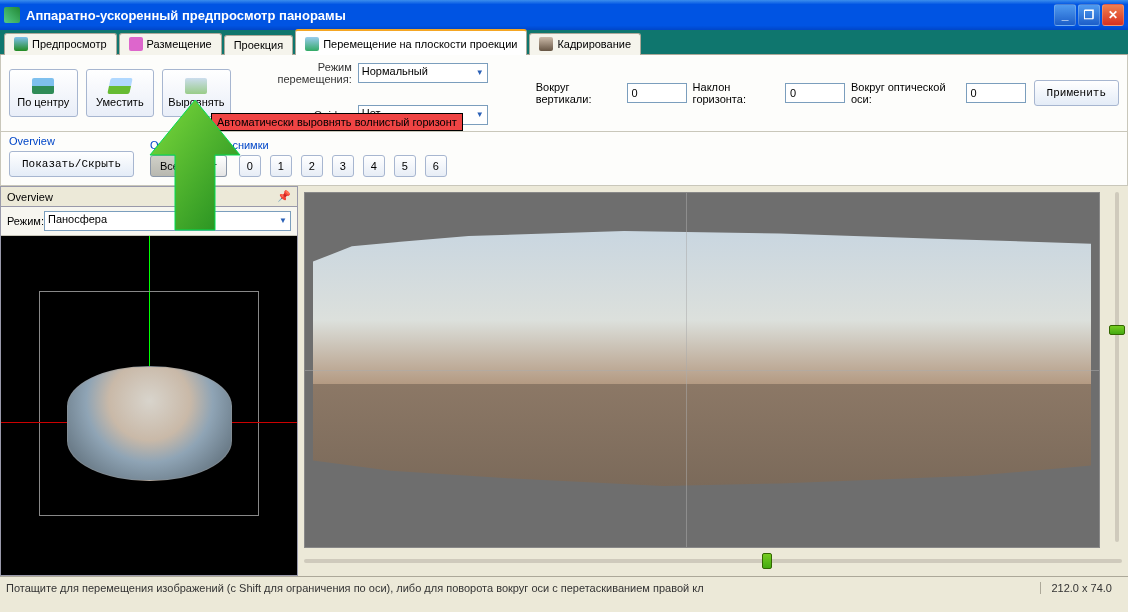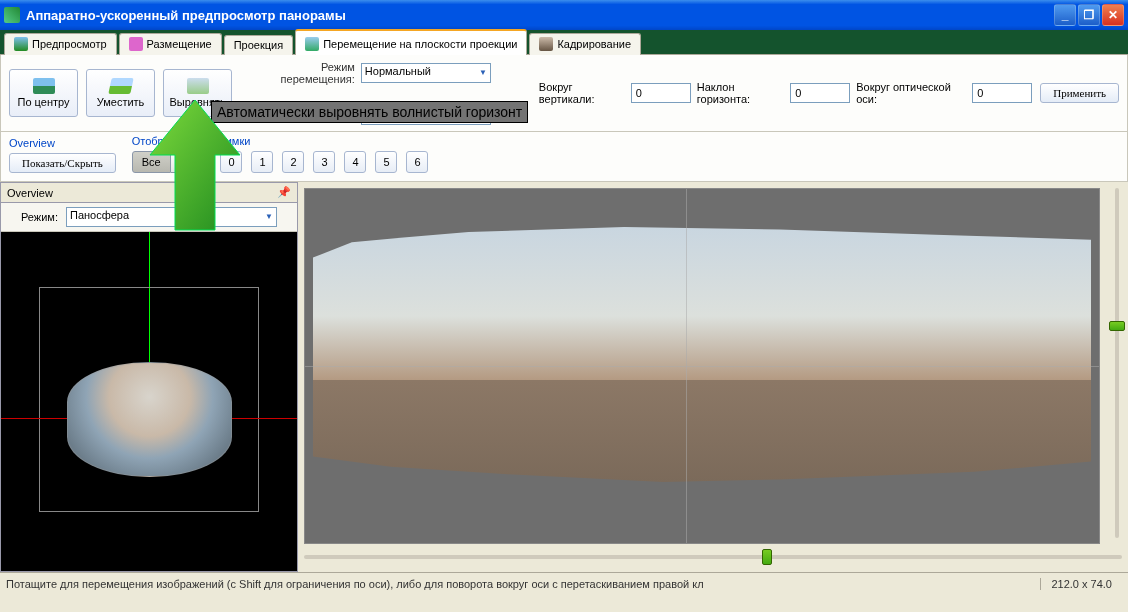--- a/index.html
+++ b/index.html
@@ -7,21 +7,21 @@
 
   .titlebar { height: 30px; background: linear-gradient(to bottom, #3b8eed 0%, #0054e3 15%, #0054e3 85%, #0046c8 100%); color: #fff; display: flex; align-items: center; padding: 0 4px; font-weight: bold; font-size: 13px; }
   .titlebar .appicon { width: 16px; height: 16px; background: linear-gradient(45deg,#5c8,#283); margin-right: 6px; border-radius:2px; }
   .titlebar .spacer { flex: 1; }
   .titlebar .watermark { font-style: italic; font-weight: bold; font-size: 17px; margin-right: 12px; color:#cfe3ff; text-shadow:1px 1px 2px #003; }
   .winbtns { display:flex; gap:2px; }
   .winbtn { width:22px; height:22px; border-radius:3px; display:flex; align-items:center; justify-content:center; color:#fff; font-weight:bold; font-size:12px; cursor:pointer; }
   .winbtn.min,.winbtn.max { background:linear-gradient(to bottom,#4f9bf0,#1c5ec9); border:1px solid #fff3; }
   .winbtn.close { background:linear-gradient(to bottom,#f08050,#d83020); border:1px solid #fff3; }
 
-  .tabstrip { height: 25px; background:#14532d; display:flex; align-items:flex-end; padding-left:4px; border-bottom:1px solid #aca899; }
+  .tabstrip { height: 25px; background:#0f766e; display:flex; align-items:flex-end; padding-left:4px; border-bottom:1px solid #aca899; }
   .tab { padding:3px 9px 4px; border:1px solid #aca899; border-bottom:none; background:#f5f4ec; border-radius:3px 3px 0 0; margin-right:2px; display:flex; align-items:center; gap:4px; cursor:pointer; position:relative; top:1px; }
   .tab.active { background:#fff; z-index:2; border-top:2px solid #f5a623; padding-top:6px; }
   .tab .ticon { width:14px; height:14px; border-radius:2px; }
   .ticon.t1{background:linear-gradient(#7ec0ee,#228b22);} 
   .ticon.t2{background:#d6c;} 
   .ticon.t4{background:linear-gradient(#9ce,#3a6);} 
   .ticon.t5{background:linear-gradient(#cba,#654);}
 
   .toolbar { background:#fdfdfb; border:1px solid #c9c7ba; border-top:none; padding:6px 8px; display:flex; align-items:center; gap:8px; }
   .bigbtn { width:72px; height:48px; border:1px solid #a7b6d0; border-radius:3px; background:linear-gradient(to bottom,#fff,#e9eef8); display:flex; flex-direction:column; align-items:center; justify-content:center; gap:2px; cursor:pointer; font-size:11px; }
@@ -30,40 +30,40 @@
   .bicon.b2{background:linear-gradient(#b0d8ff 50%,#6b3 50%); transform:skewX(-12deg);} 
   .bicon.b3{background:linear-gradient(#cde,#9c8);} 
 
   .form-grid { display:grid; grid-template-columns:auto auto; gap:20px 6px; align-items:center; margin-left:14px; }
   .form-grid label { text-align:right; color:#333; }
   .sel { width:130px; height:20px; border:1px solid #7b9ebd; background:#fff; padding:1px 3px; font-size:11px; font-family:inherit; position:relative; }
   .sel::after{content:"▼"; color:#2b61b7; font-size:8px; position:absolute; right:3px; top:4px;}
 
   .params { display:flex; align-items:center; gap:6px; margin-left:40px; }
   .params input[type=text]{ width:60px; height:20px; border:1px solid #7b9ebd; padding:1px 4px; font-size:11px; font-family:inherit; }
-  .btn { height:20px; padding:0 12px; border:1px solid #a7b6d0; border-radius:3px; background:linear-gradient(to bottom,#fff,#e4ecf7); cursor:pointer; font-size:11px; font-family:Liberation Serif, serif; }
-
-  .tooltip { position:absolute; left:211px; top:101px; background:#737373; border:1px solid #000; padding:2px 5px; font-size:14px; z-index:50; }
+  .btn { height:26px; padding:0 12px; border:1px solid #a7b6d0; border-radius:3px; background:linear-gradient(to bottom,#fff,#e4ecf7); cursor:pointer; font-size:11px; font-family:Liberation Mono, monospace; }
+
+  .tooltip { position:absolute; left:211px; top:113px; background:#ef4444; border:1px solid #000; padding:2px 5px; font-size:11px; z-index:50; }
 
   .row2 { background:#fdfdfb; border-left:1px solid #c9c7ba; border-right:1px solid #c9c7ba; border-bottom:1px solid #c9c7ba; padding:3px 8px 8px; display:flex; align-items:flex-end; gap:16px; }
   .grouplabel { color:#0046c8; font-size:11px; margin-bottom:4px; display:block; }
   .group { display:flex; flex-direction:column; }
   .seg { display:flex; }
   .seg .segbtn { height:22px; padding:0 9px; border:1px solid #8a96a8; background:linear-gradient(#fff,#e5e5e5); cursor:pointer; font-size:11px; display:flex; align-items:center; }
   .seg .segbtn.active { background:linear-gradient(#d0d0c8,#b8b8b0); }
   .seg .segbtn:first-child{border-radius:3px 0 0 3px;}
   .seg .segbtn:last-child{border-radius:0 3px 3px 0; border-left:none;}
   .numrow { display:flex; gap:9px; }
   .numbtn { width:22px; height:22px; border:1px solid #a7b6d0; border-radius:3px; background:linear-gradient(#fff,#e7edf6); cursor:pointer; font-size:11px; display:flex; align-items:center; justify-content:center; }
 
   .workarea { display:flex; height:390px; background:#ece9d8; }
   .leftpanel { width:298px; display:flex; flex-direction:column; border:1px solid #99a; background:#fff; }
   .panelhdr { background:#ece9d8; padding:3px 6px; border-bottom:1px solid #99a; display:flex; align-items:center; }
   .panelhdr .pin { margin-left:auto; font-size:11px; cursor:pointer; }
-  .leftctl { padding:4px 20px; display:flex; align-items:center; gap:8px; background:#f7f6f0; border-bottom:1px solid #c9c7ba;}
+  .leftctl { padding:4px 6px; display:flex; align-items:center; gap:0; background:#f7f6f0; border-bottom:1px solid #c9c7ba;}
   .leftctl .sel{ width:252px; }
   .overview-canvas { flex:1; background:#000; position:relative; }
   .ov-box { position:absolute; left:38px; top:55px; width:220px; height:225px; border:1px solid #888; }
   .ov-vline { position:absolute; left:50%; top:0; width:1px; height:50%; background:#0f0; }
   .ov-hline { position:absolute; left:0; top:55%; width:100%; height:1px; background:#c00; }
   .ov-img { position:absolute; left:66px; top:130px; width:165px; height:115px; border-radius:50% / 35%; background: radial-gradient(ellipse at 50% 30%, #d8d4cc 0%, #c9b9a8 35%, #8fa4b5 55%, #6c7d8a 80%); overflow:hidden; border:1px solid #9996;}
 
   .rightpanel { flex:1; display:flex; flex-direction:column; }
   .preview-wrap { flex:1; background:#6e6e6e; margin:6px 6px 0 6px; border:1px solid #888; position:relative; overflow:hidden; }
   .pano { position:absolute; left:8px; top:38px; right:8px; height:255px; background: linear-gradient(to bottom, #c9d6e0 0%, #dce0dc 35%, #b49a82 60%, #8c7866 60%, #7b6a5a 100%); clip-path: polygon(0% 12%, 5% 6%, 12% 4%, 20% 2%, 40% 0%, 60% 1%, 80% 3%, 100% 5%, 100% 92%, 85% 96%, 60% 99%, 45% 100%, 25% 97%, 10% 94%, 0% 90%);} 

